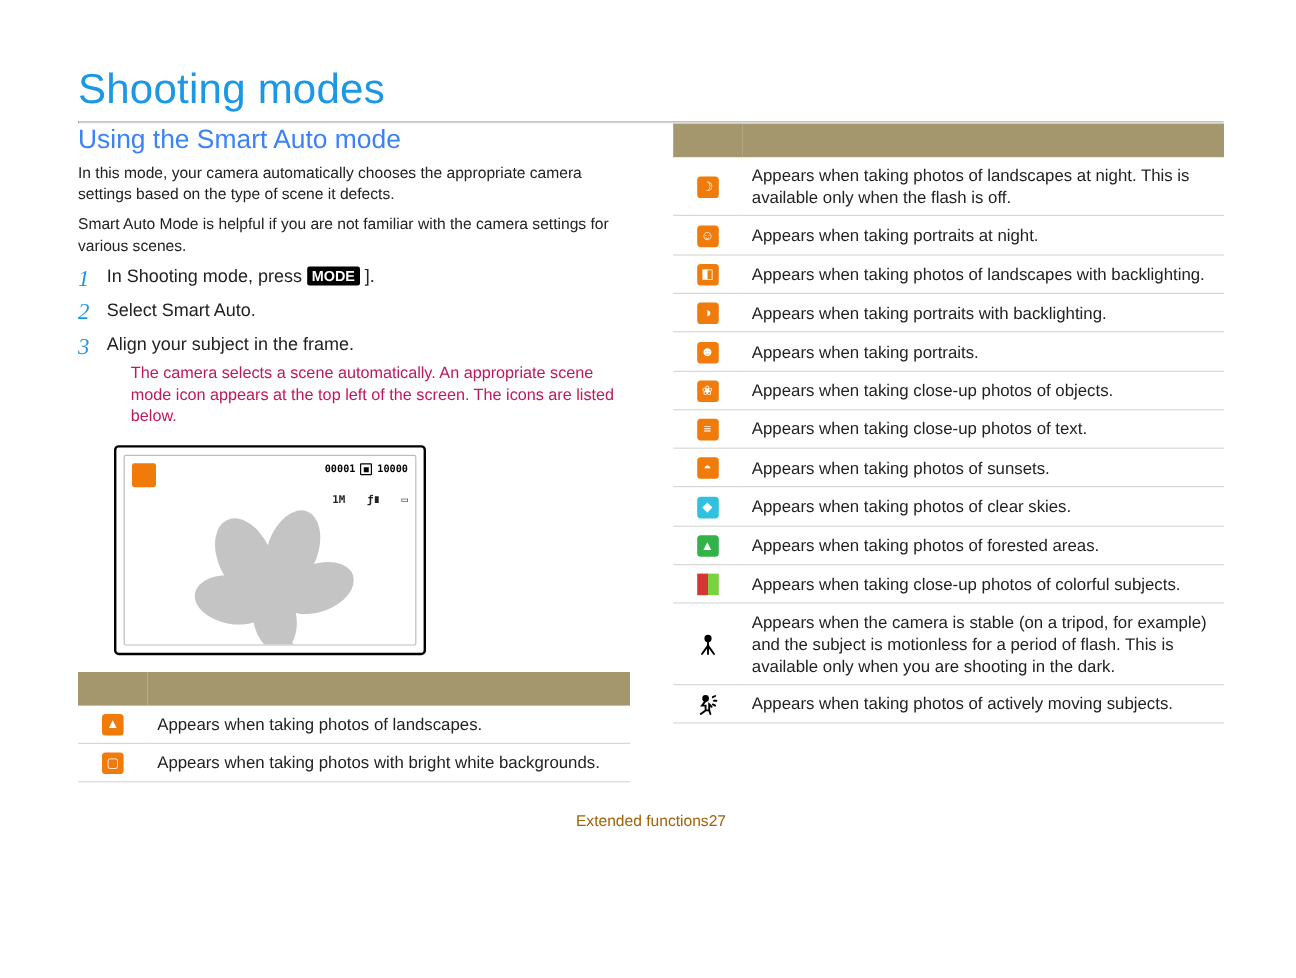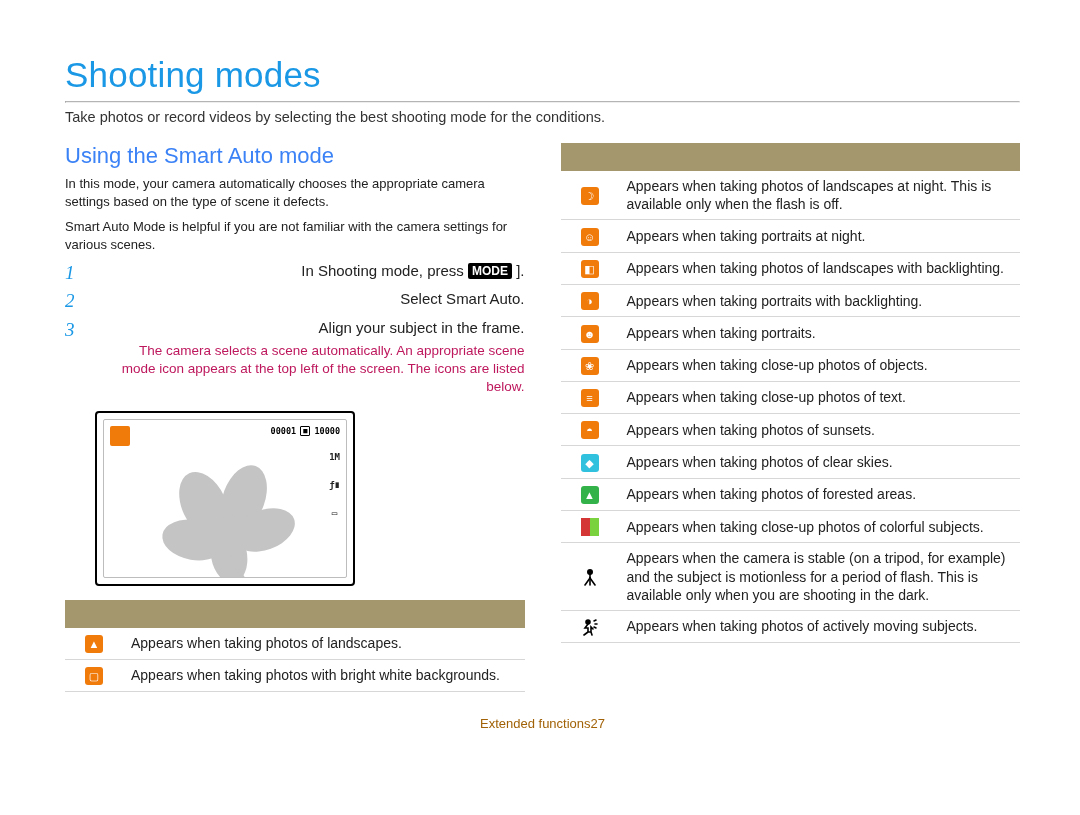--- a/index.html
+++ b/index.html
@@ -49,21 +49,20 @@
   .body-text {
     font-size: 13px;
     line-height: 1.35;
     margin: 0 0 8px 0;
   }
   ol.steps {
     list-style: none;
     padding: 0;
     margin: 6px 0 0 0;
     counter-reset: step;
-    text-align: right;
   }
   ol.steps > li {
     counter-increment: step;
     font-size: 15px;
     line-height: 1.35;
     margin: 8px 0 8px 0;
     position: relative;
     padding-left: 24px;
   }
   ol.steps > li::before {
@@ -135,21 +134,21 @@
   .pill {
     border: 1px solid #000;
     padding: 0 2px;
     font-size: 7px;
     border-radius: 1px;
     line-height: 8px;
   }
   .right-stack {
     position: absolute;
     right: 6px; top: 32px;
-    display: flex; flex-direction: column;
+    display: flex; flex-direction: row;
     gap: 18px;
     align-items: center;
     font-family: monospace;
     font-size: 9px;
     font-weight: bold;
   }
   .flower {
     position: absolute;
     left: 30px; top: 40px;
     width: 170px;
@@ -220,21 +219,20 @@
     margin-top: 24px;
     color: #a16207;
   }
 </style>
 </head>
 <body>
 
 <div class="page">
   <h1 class="title">Shooting modes</h1>
   <hr class="rule">
-  <p class="subtitle">Take photos or record videos by selecting the best shooting mode for the conditions.</p>
 
   <div class="columns">
 
     <div class="col">
       <h2 class="section">Using the Smart Auto mode</h2>
       <p class="body-text">In this mode, your camera automatically chooses the appropriate camera settings based on the type of scene it defects.</p>
       <p class="body-text">Smart Auto Mode is helpful if you are not familiar with the camera settings for various scenes.</p>
 
       <ol class="steps">
         <li>

